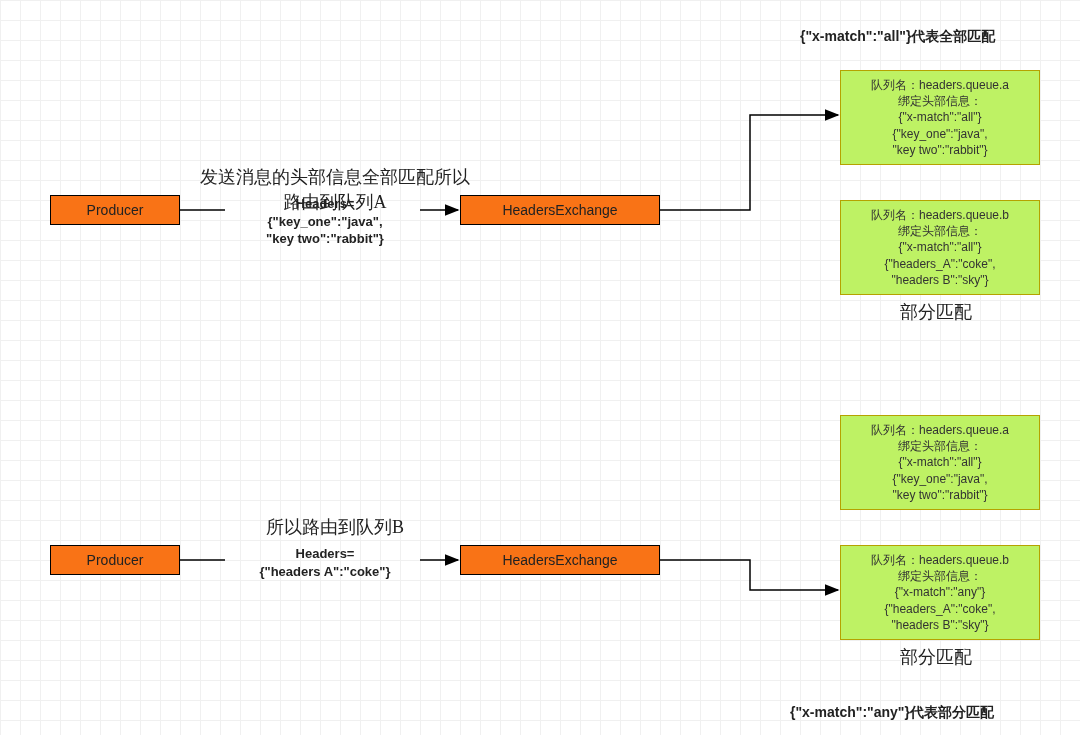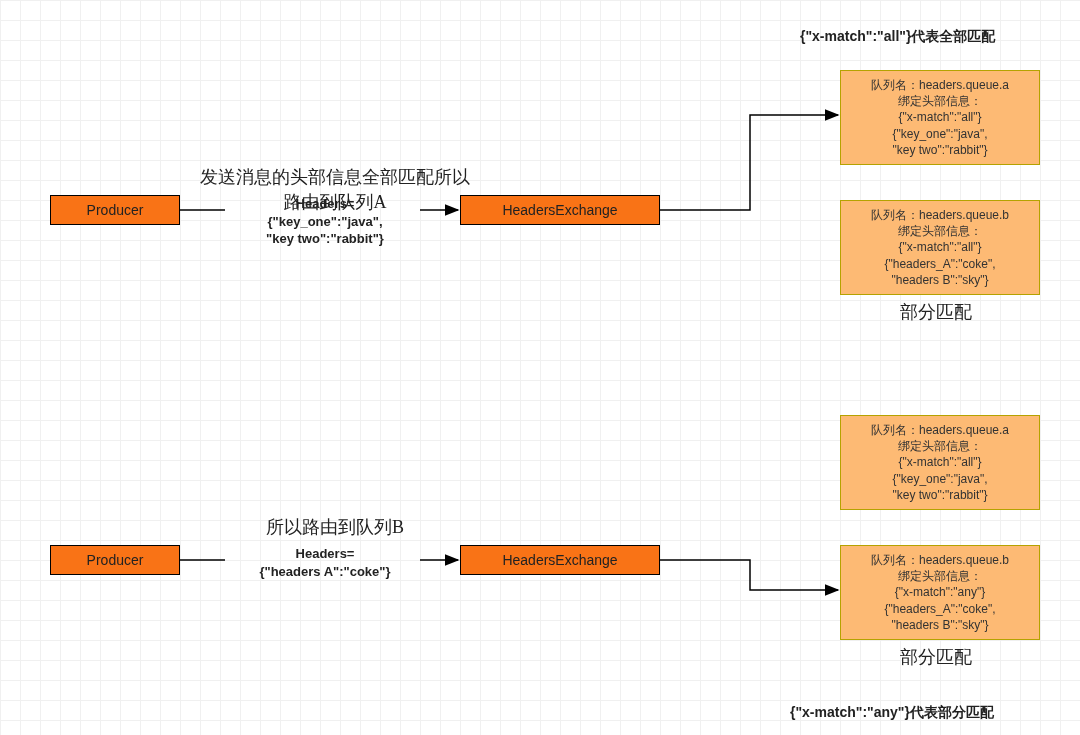--- a/index.html
+++ b/index.html
@@ -21,21 +21,21 @@
     background: #f97316;
     border: 1px solid #000;
     display: flex;
     align-items: center;
     justify-content: center;
     font-size: 14px;
     padding: 4px 8px;
   }
   .qbox {
     position: absolute;
-    background: #fdba74;
+    background: #bef264;
     border: 1px solid #b5a200;
     font-size: 12px;
     text-align: center;
     padding: 6px 0;
     line-height: 1.35;
     color: #333;
   }
   .label {
     position: absolute;
     font-size: 18px;

